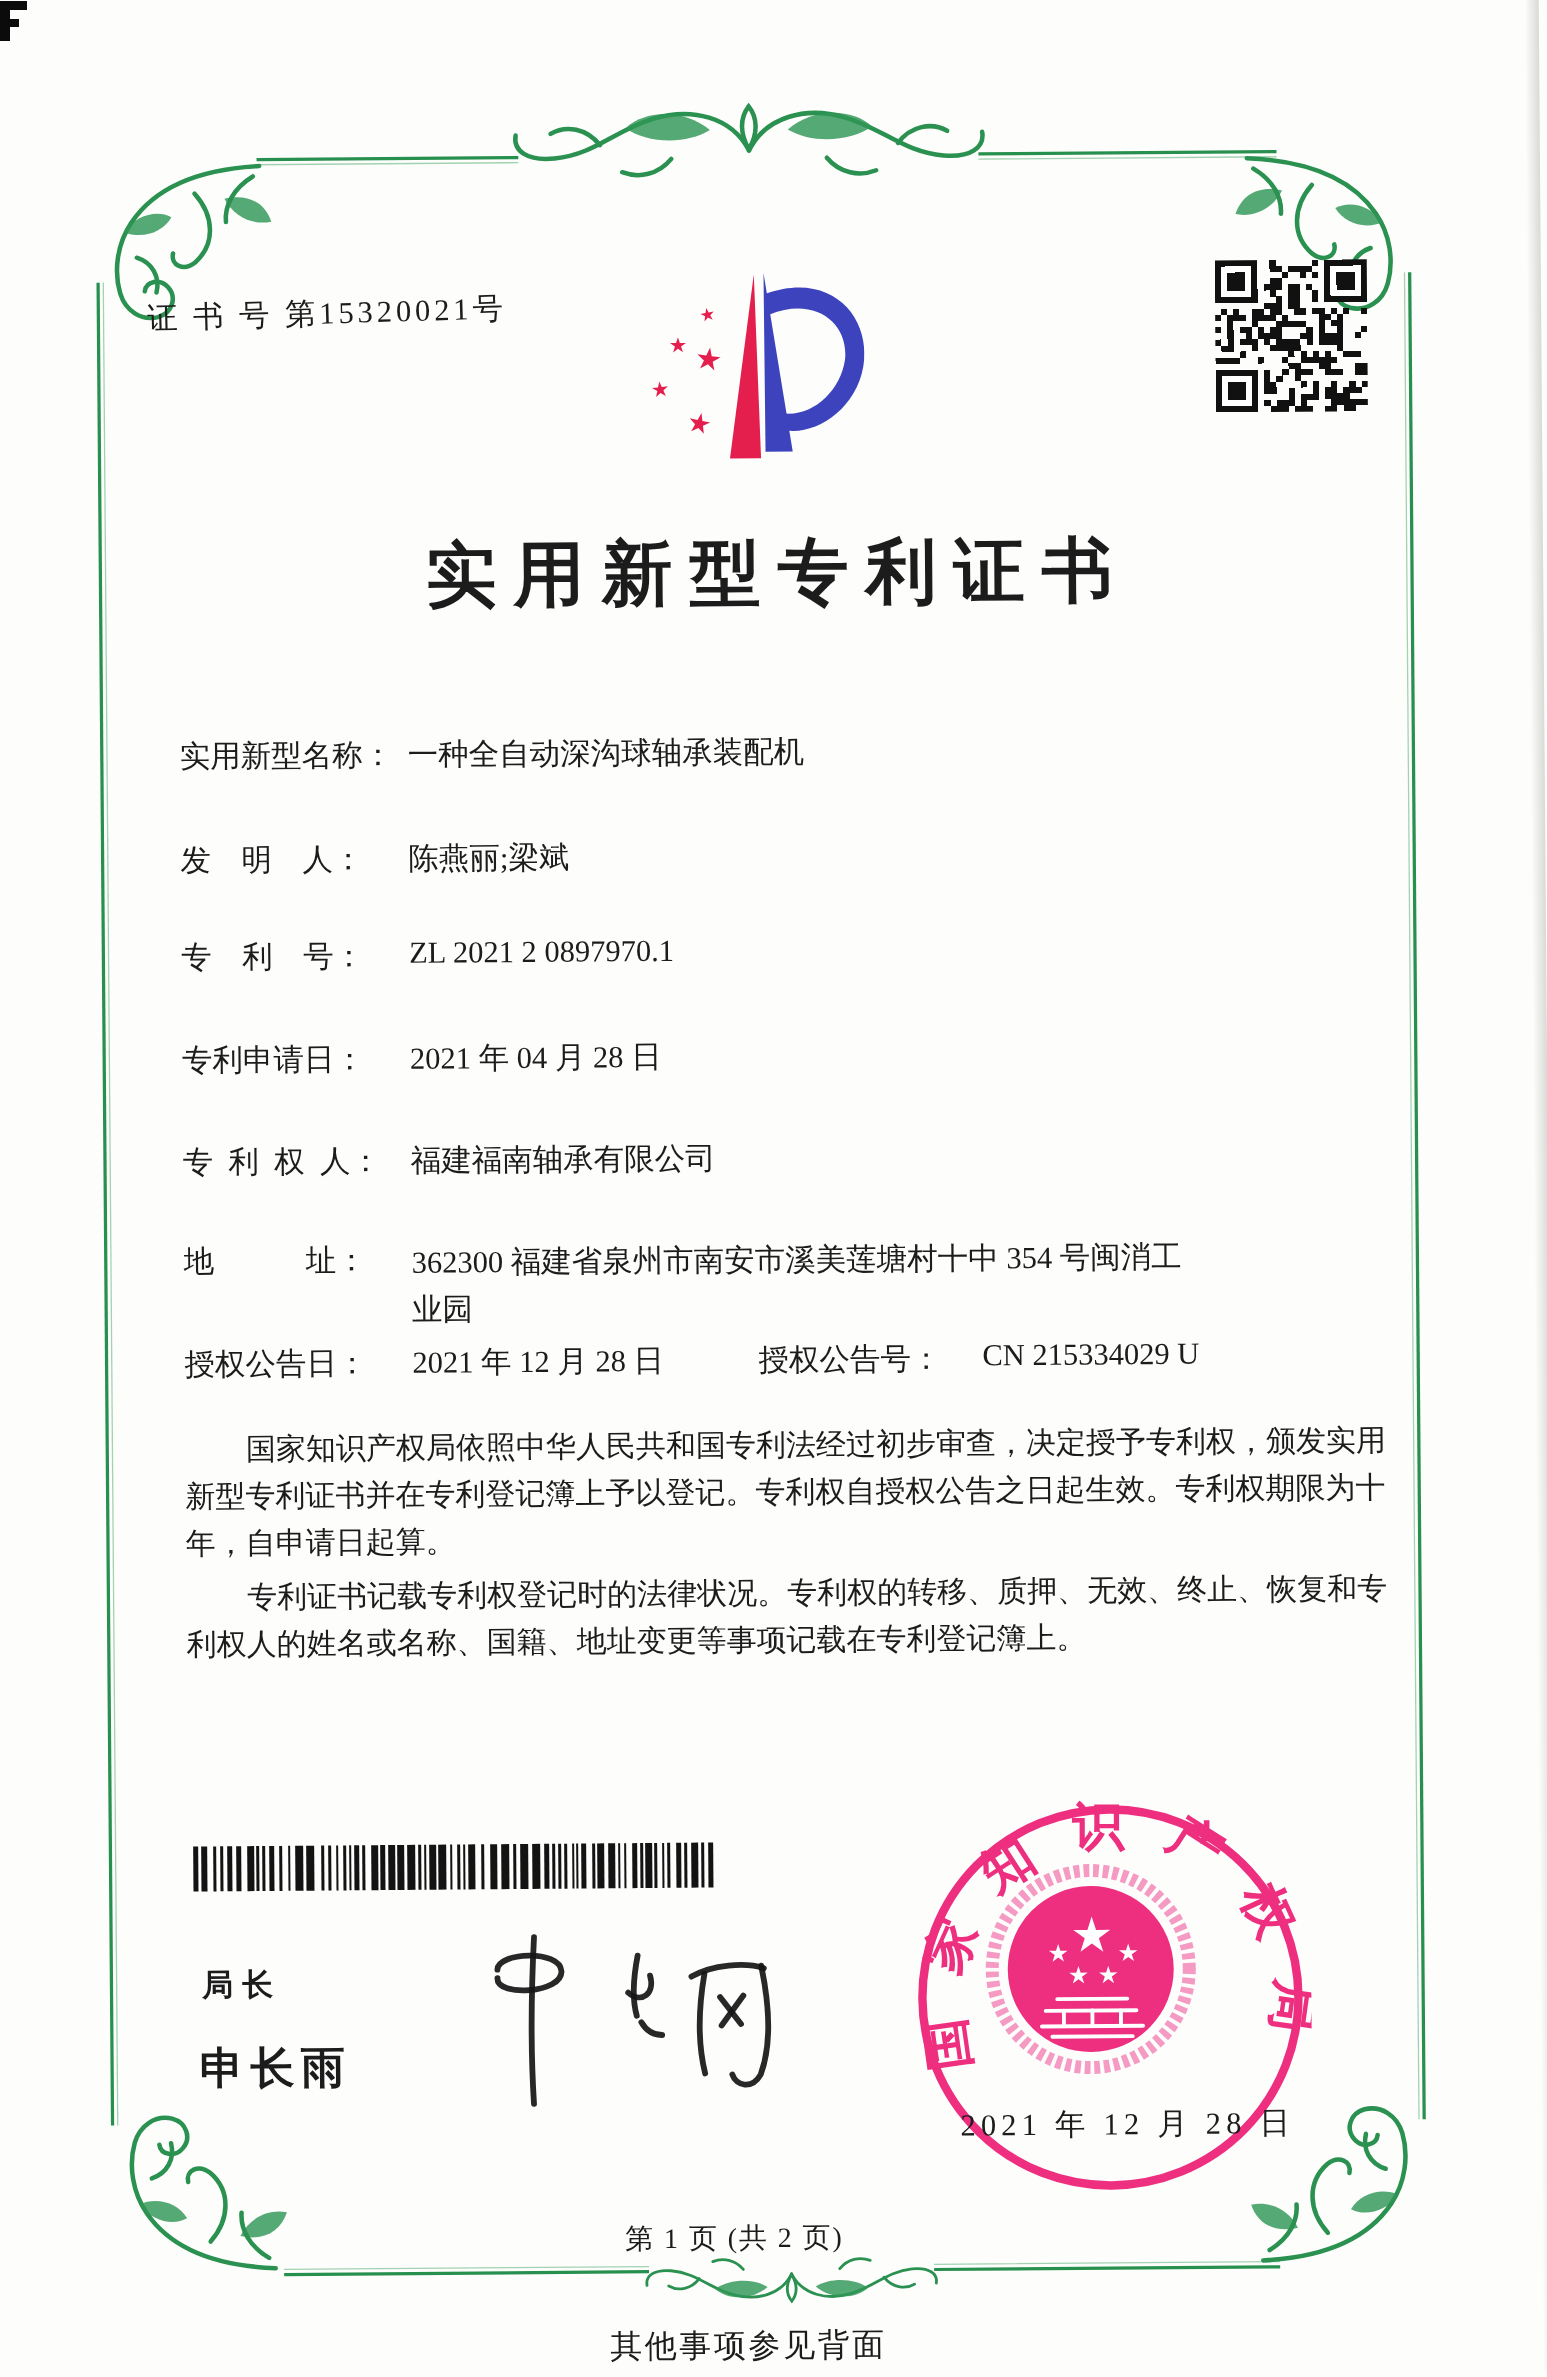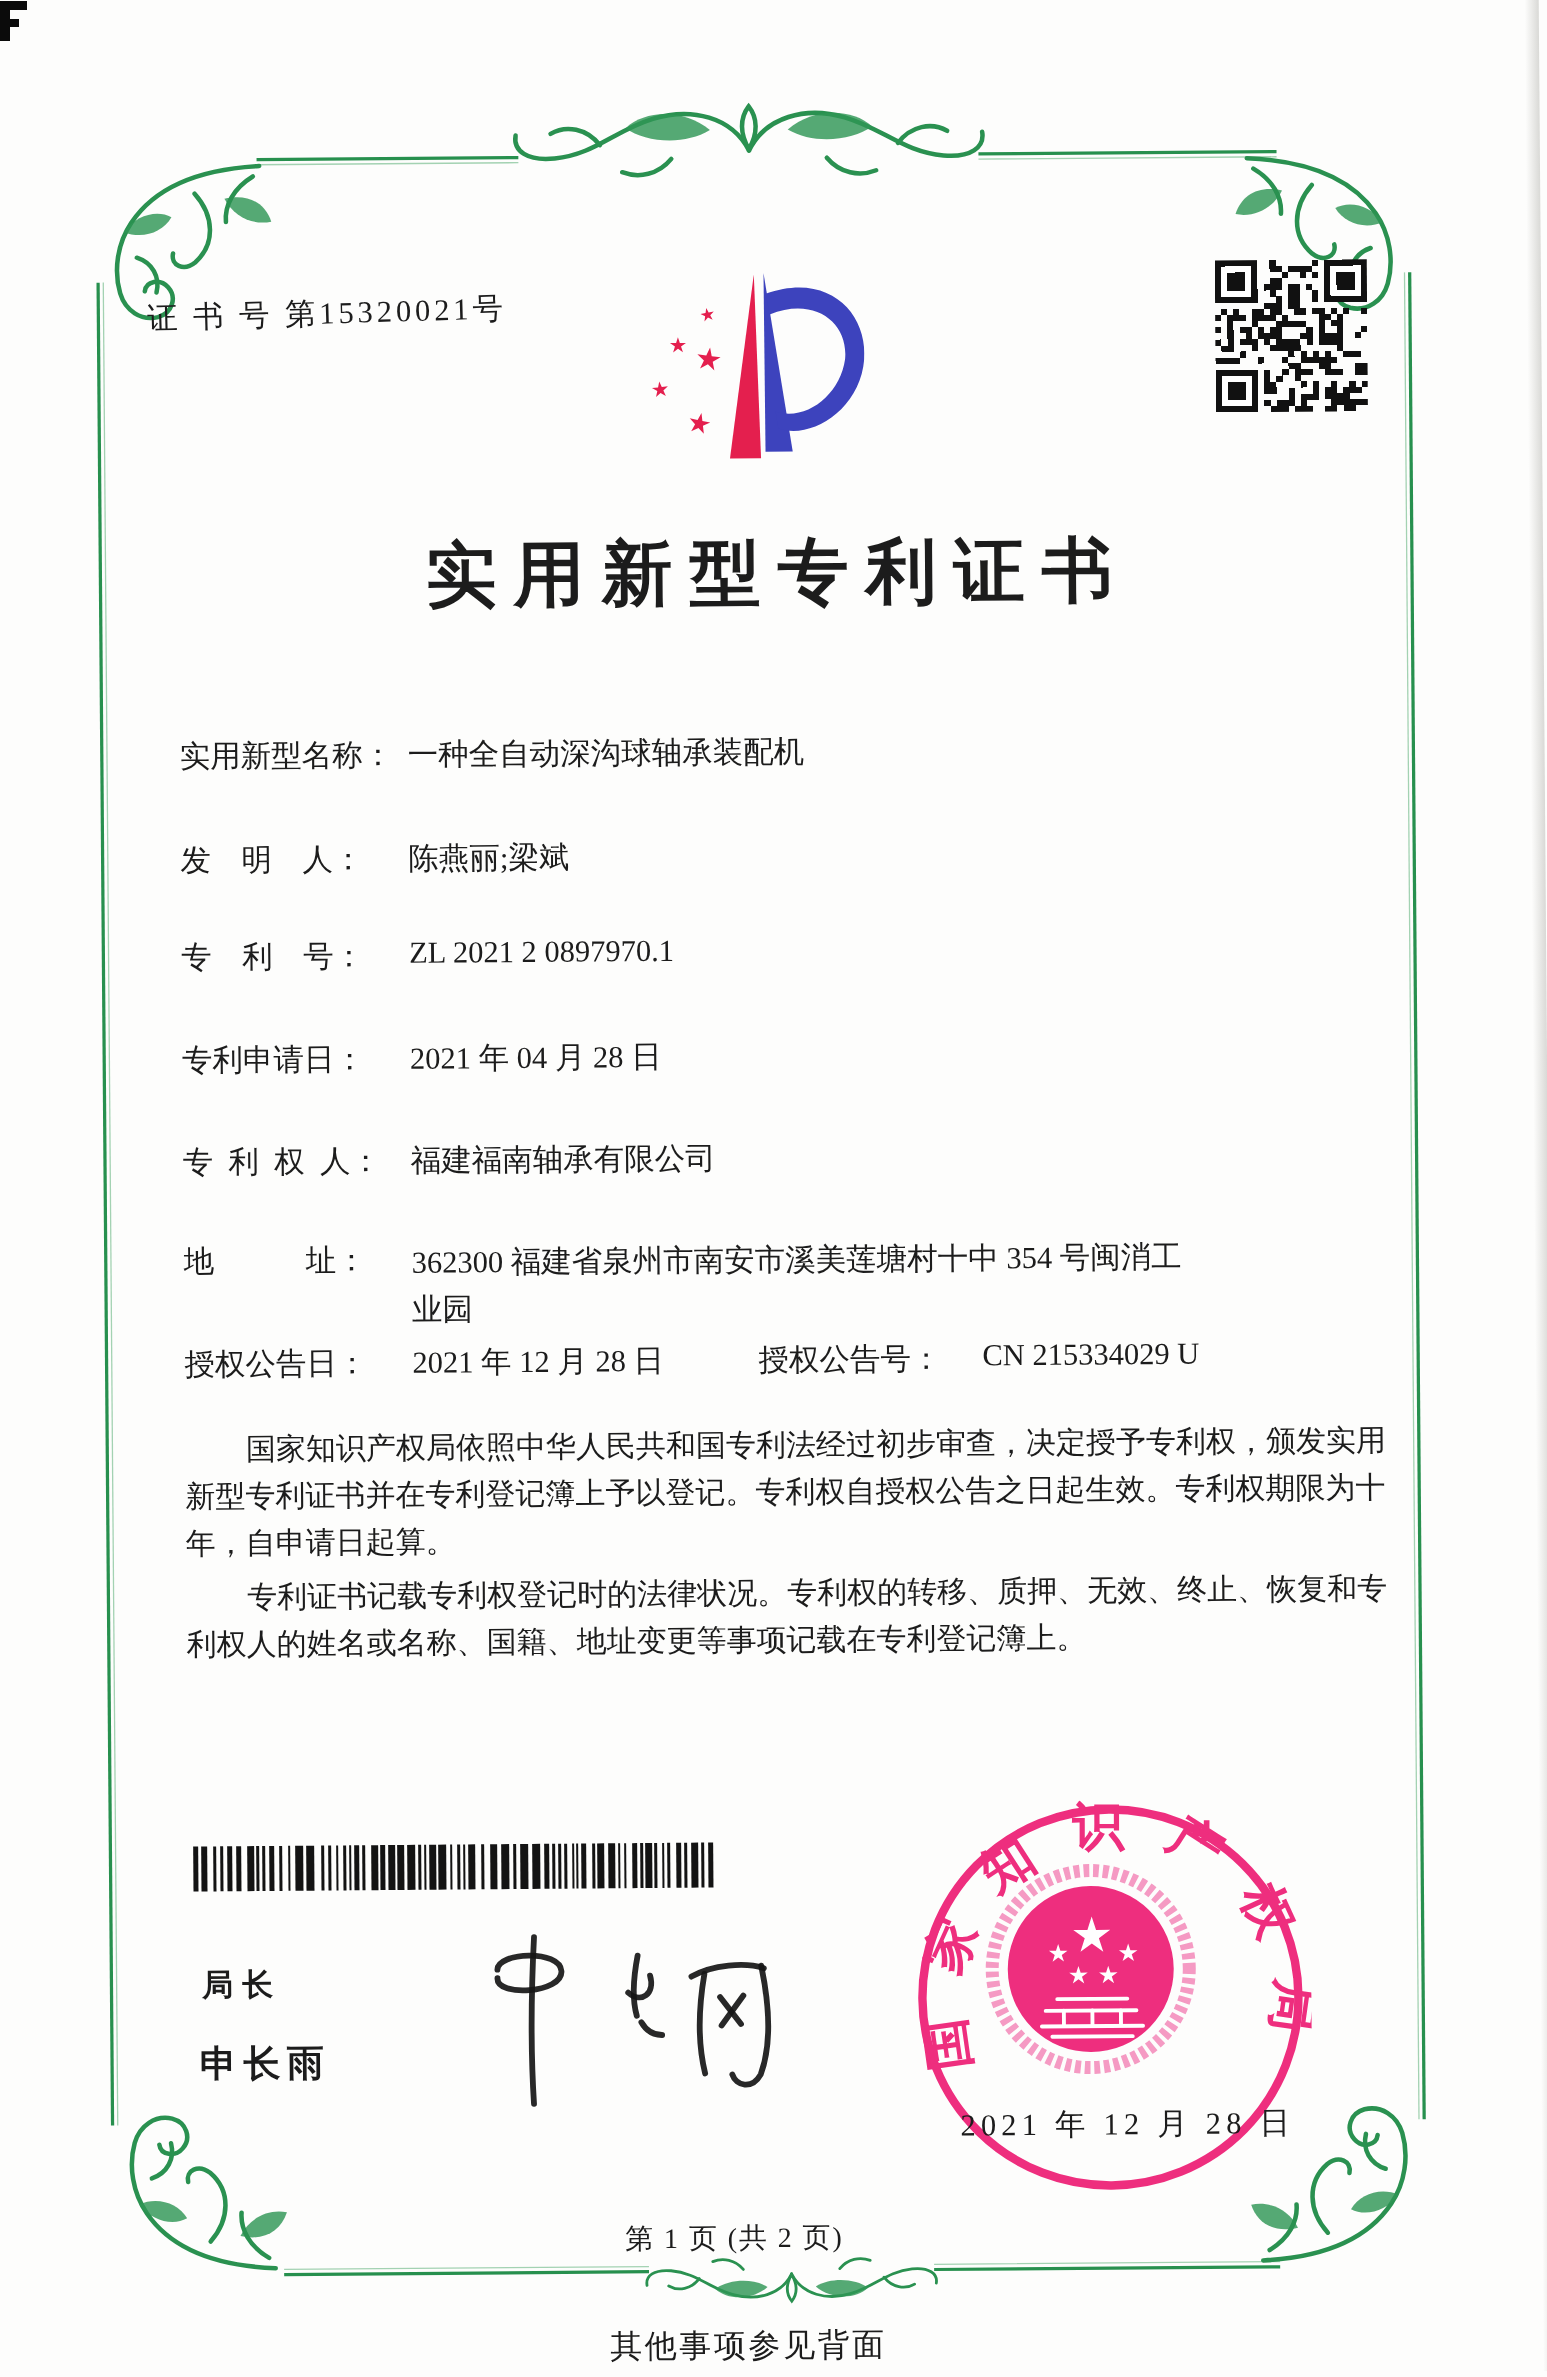--- a/index.html
+++ b/index.html
@@ -33,21 +33,21 @@
   .fpair2 .fvalue{left:224px;}
   
   .paras{position:absolute;left:183px;top:1421px;width:1212px;font-size:30px;line-height:47px;}
   .paras p{margin:0;text-indent:61px;}
   .paras p + p{margin-top:6.5px;}
   
   .barcode{position:absolute;left:188px;top:1842px;width:526px;height:45px;}
   .barcode i{position:absolute;top:0;height:45px;background:#131313;}
   .signer-title{position:absolute;left:196px;top:1960px;font-size:31px;font-weight:bold;
       letter-spacing:9px;font-family:"Liberation Sans","DejaVu Sans",sans-serif;}
-  .signer-name{position:absolute;left:193px;top:2035px;font-size:37px;font-weight:bold;
+  .signer-name{position:absolute;left:193px;top:2035px;font-size:44px;font-weight:bold;
       letter-spacing:6.5px;font-family:"Liberation Sans","DejaVu Sans",sans-serif;}
   .signature{position:absolute;left:421px;top:1919px;}
   .sig{fill:none;stroke:#161616;stroke-width:9;stroke-linecap:round;stroke-linejoin:round;opacity:.92;}
   .seal{position:absolute;left:907px;top:1803px;mix-blend-mode:multiply;opacity:.95;}
   .seal-text{font-size:80px;font-weight:bold;letter-spacing:58px;fill:#ee2277;
       font-family:"Liberation Serif","DejaVu Serif",serif;}
   .seal-date{position:absolute;left:953px;top:2107px;font-size:30.5px;letter-spacing:5.2px;
       white-space:pre;z-index:5;}
   .page-indicator{position:absolute;left:617px;top:2219px;font-size:28px;letter-spacing:1.9px;white-space:pre;}
   .back-note{position:absolute;left:601px;top:2324px;font-size:32px;letter-spacing:2.6px;white-space:pre;}

